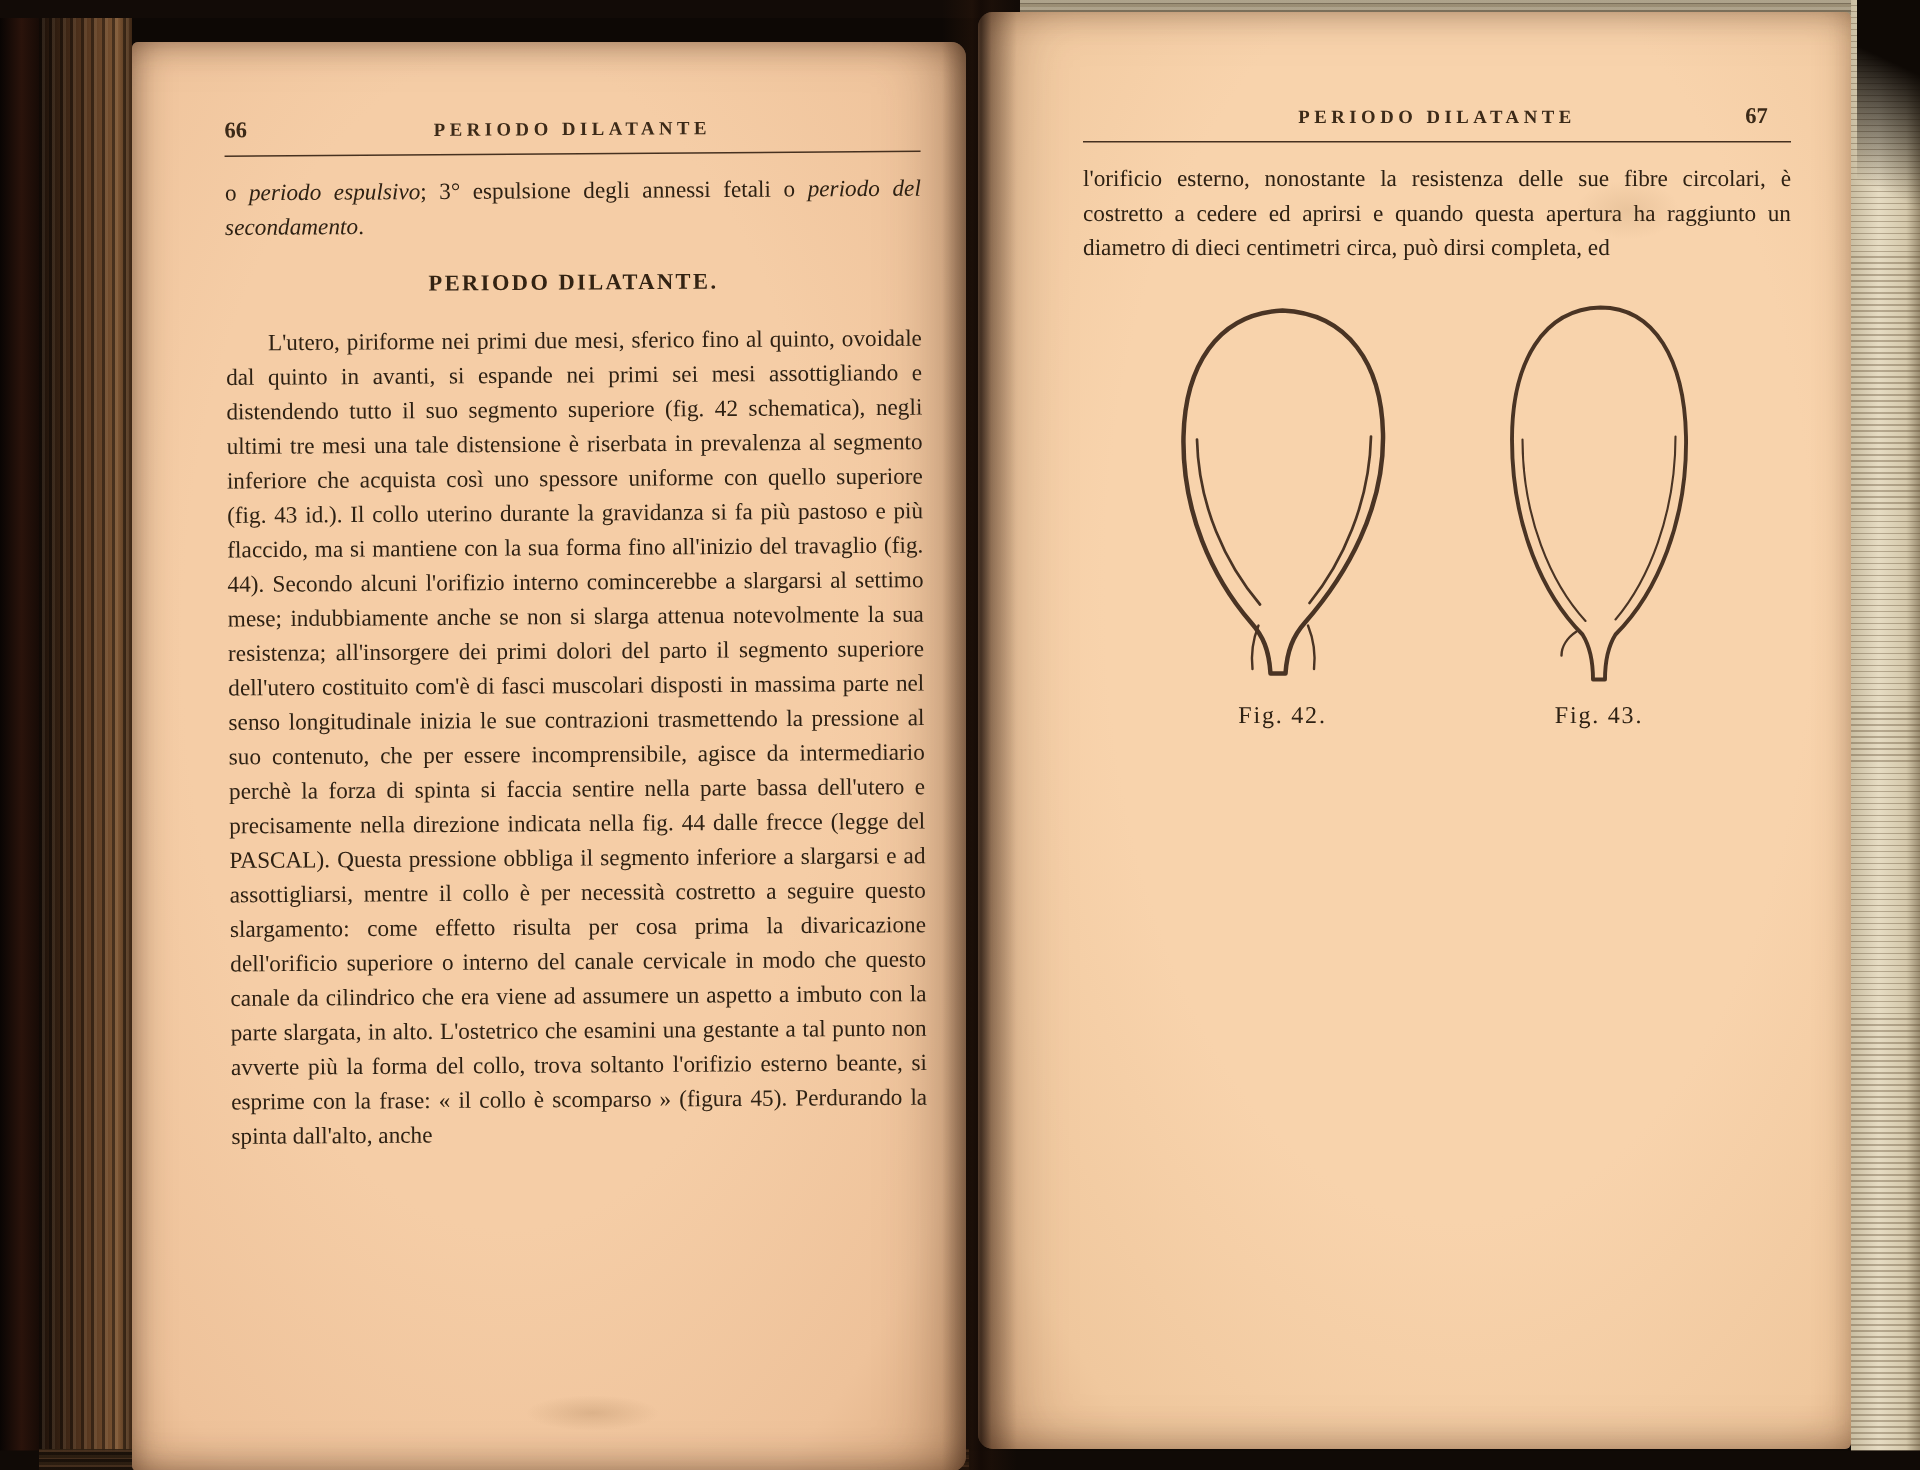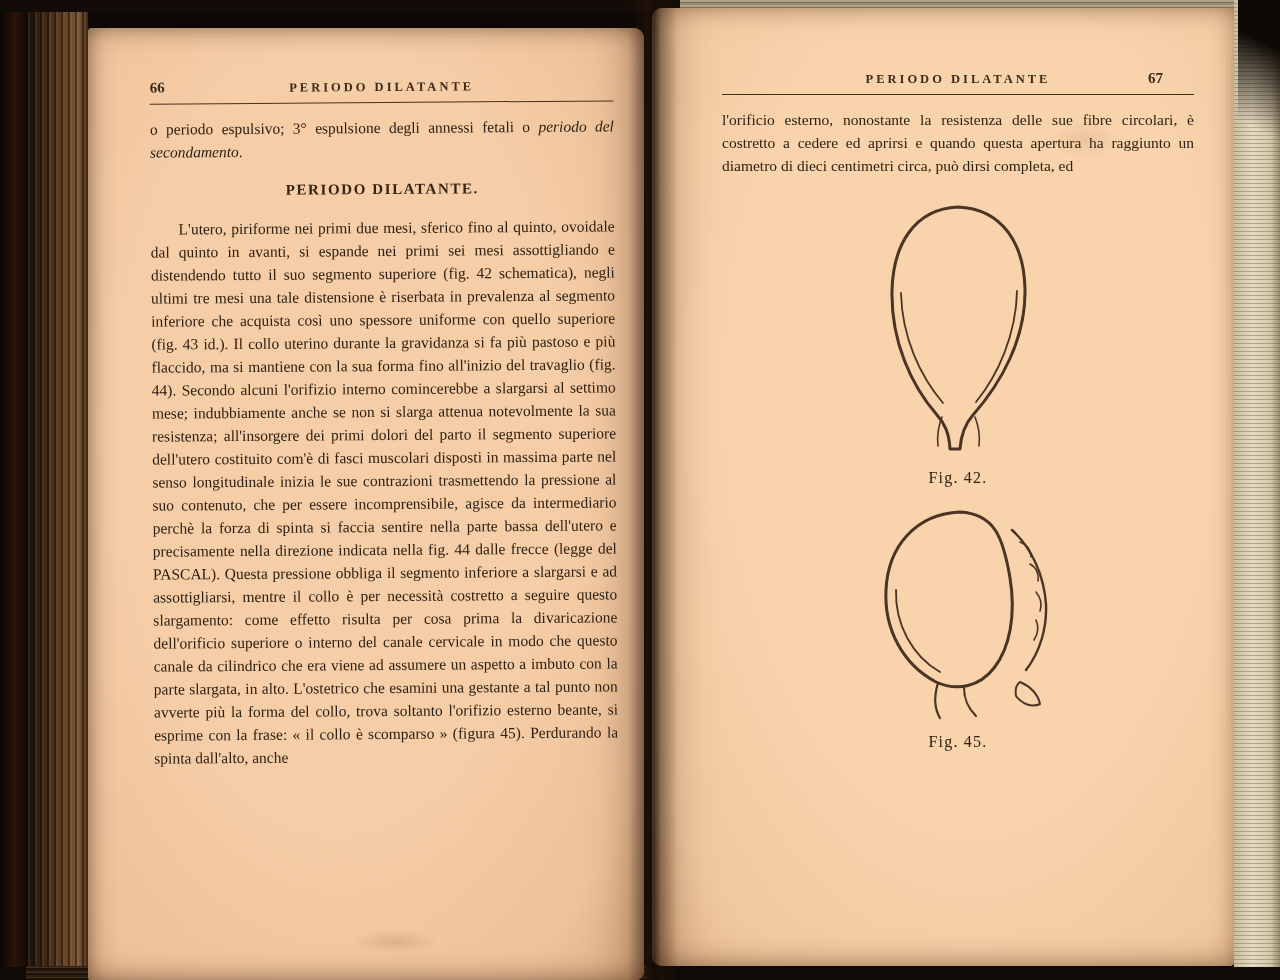--- a/index.html
+++ b/index.html
@@ -136,71 +136,62 @@
   <div class="page-left">
     <div class="content">
       <div class="page-header">
         <span class="pgnum side">66</span>
         <span class="title">PERIODO DILATANTE</span>
         <span class="side"></span>
       </div>
       <hr class="header-rule">
 
       <div class="body-text">
-        <p class="opening"><span>o </span><span style="">periodo espulsivo</span><span>; 3° espulsione degli annessi fetali o </span><span style="font-style: italic;">periodo del secondamento</span><span>.</span></p>
+        <p class="opening"><span>o </span><span style="font-style: italic;">periodo espulsivo</span><span>; 3° espulsione degli annessi fetali o </span><span style="font-style: italic;">periodo del secondamento</span><span>.</span></p>
         <div class="section-heading">PERIODO DILATANTE.</div>
         <p class="para">L'utero, piriforme nei primi due mesi, sferico fino al quinto, ovoidale dal quinto in avanti, si espande nei primi sei mesi assottigliando e distendendo tutto il suo segmento superiore (fig. 42 schematica), negli ultimi tre mesi una tale distensione è riserbata in prevalenza al segmento inferiore che acquista così uno spessore uniforme con quello superiore (fig. 43 id.). Il collo uterino durante la gravidanza si fa più pastoso e più flaccido, ma si mantiene con la sua forma fino all'inizio del travaglio (fig. 44). Secondo alcuni l'orifizio interno comincerebbe a slargarsi al settimo mese; indubbiamente anche se non si slarga attenua notevolmente la sua resistenza; all'insorgere dei primi dolori del parto il segmento superiore dell'utero costituito com'è di fasci muscolari disposti in massima parte nel senso longitudinale inizia le sue contrazioni trasmettendo la pressione al suo contenuto, che per essere incomprensibile, agisce da intermediario perchè la forza di spinta si faccia sentire nella parte bassa dell'utero e precisamente nella direzione indicata nella fig. 44 dalle frecce (legge del PASCAL). Questa pressione obbliga il segmento inferiore a slargarsi e ad assottigliarsi, mentre il collo è per necessità costretto a seguire questo slargamento: come effetto risulta per cosa prima la divaricazione dell'orificio superiore o interno del canale cervicale in modo che questo canale da cilindrico che era viene ad assumere un aspetto a imbuto con la parte slargata, in alto. L'ostetrico che esamini una gestante a tal punto non avverte più la forma del collo, trova soltanto l'orifizio esterno beante, si esprime con la frase: « il collo è scomparso » (figura 45). Perdurando la spinta dall'alto, anche</p>
       </div>
     </div>
   </div>
 
   <div class="page-right">
     <div class="content">
       <div class="page-header">
         <span class="side"></span>
         <span class="title">PERIODO DILATANTE</span>
-        <span class="pgnum side" style="text-align:left">67</span>
+        <span class="pgnum side" style="text-align:center">67</span>
       </div>
       <hr class="header-rule">
 
       <div class="body-text">
         <p class="opening">l'orificio esterno, nonostante la resistenza delle sue fibre circolari, è costretto a cedere ed aprirsi e quando questa apertura ha raggiunto un diametro di dieci centimetri circa, può dirsi completa, ed</p>
 
         <div class="figures-row">
           <div class="figure">
             <svg width="160" height="265" viewBox="0 0 160 265">
               <path class="sketch" stroke-width="3" d="M 80 14 C 36 16 15 52 14 98 C 13 148 33 192 59 222 C 67 231 71 240 72 256 L 82 256 C 83 241 87 231 95 222 C 123 190 148 146 147 96 C 146 50 124 16 80 14 Z"></path>
               <path class="sketch" stroke-width="1.8" d="M 23 100 C 24 144 42 183 65 210"></path>
               <path class="sketch" stroke-width="1.8" d="M 139 98 C 138 142 120 182 98 209"></path>
               <path class="sketch" stroke-width="1.6" d="M 64 224 C 60 234 59 244 60 253"></path>
               <path class="sketch" stroke-width="1.6" d="M 97 224 C 101 234 102 244 101 253"></path>
             </svg>
             <div class="fig-caption">Fig. 42.</div>
           </div>
+          <div class="figure">
+            <svg width="150" height="265" viewBox="0 0 150 265">
+              <path class="sketch" stroke-width="2.6" d="M 76 12 C 38 13 17 48 17 100 C 17 158 38 204 64 230 C 69 238 71 248 71 260 L 79 260 C 79 248 81 238 86 230 C 114 202 134 154 133 98 C 132 47 112 12 76 12 Z"></path>
+              <path class="sketch" stroke-width="1.4" d="M 24 100 C 24 152 43 196 66 221"></path>
+              <path class="sketch" stroke-width="1.4" d="M 126 98 C 126 150 108 194 86 220"></path>
+              <path class="sketch" stroke-width="1.6" d="M 60 228 C 54 232 50 238 50 244"></path>
+            </svg>
+            <div class="fig-caption">Fig. 43.</div>
+          </div>
         </div>
 
         <div class="figures-row second">
-          <div class="figure">
-            <svg width="220" height="220" viewBox="0 0 220 220">
-              <path class="sketch" stroke-width="3" d="M 112 10 C 68 12 40 44 38 88 C 36 126 54 162 88 180 C 110 190 132 184 146 166 C 162 146 168 112 162 76 C 155 34 146 12 112 10 Z"></path>
-              <path class="sketch" stroke-width="1.8" d="M 48 88 C 47 122 64 154 92 170"></path>
-
-              <path class="sketch" stroke-width="2.2" d="M 90 181 C 86 194 86 206 92 216"></path>
-              <path class="sketch" stroke-width="2.2" d="M 116 185 C 116 198 120 206 128 214"></path>
-
-              <path class="sketch" stroke-width="2.4" d="M 164 28 C 184 46 196 74 198 102 C 199 126 192 150 178 168"></path>
-              <path class="sketch" stroke-width="1.6" d="M 172 40 c 8 3 11 9 11 15"></path>
-              <path class="sketch" stroke-width="1.6" d="M 182 62 c 7 4 9 11 8 17"></path>
-              <path class="sketch" stroke-width="1.6" d="M 188 90 c 5 6 6 13 4 19"></path>
-              <path class="sketch" stroke-width="1.6" d="M 188 118 c 3 7 2 14 -2 20"></path>
-
-              <path class="sketch" stroke-width="2" d="M 172 180 C 182 184 190 192 192 202 C 184 206 174 202 168 194 C 167 188 168 183 172 180 Z"></path>
-            </svg>
-            <div class="fig-caption">Fig. 45.</div>
-          </div>
         </div>
 
       </div>
     </div>
   </div>
 
   <div class="gutter"></div>
   <div class="stain s1"></div>
   <div class="stain s2"></div>
 </div>

